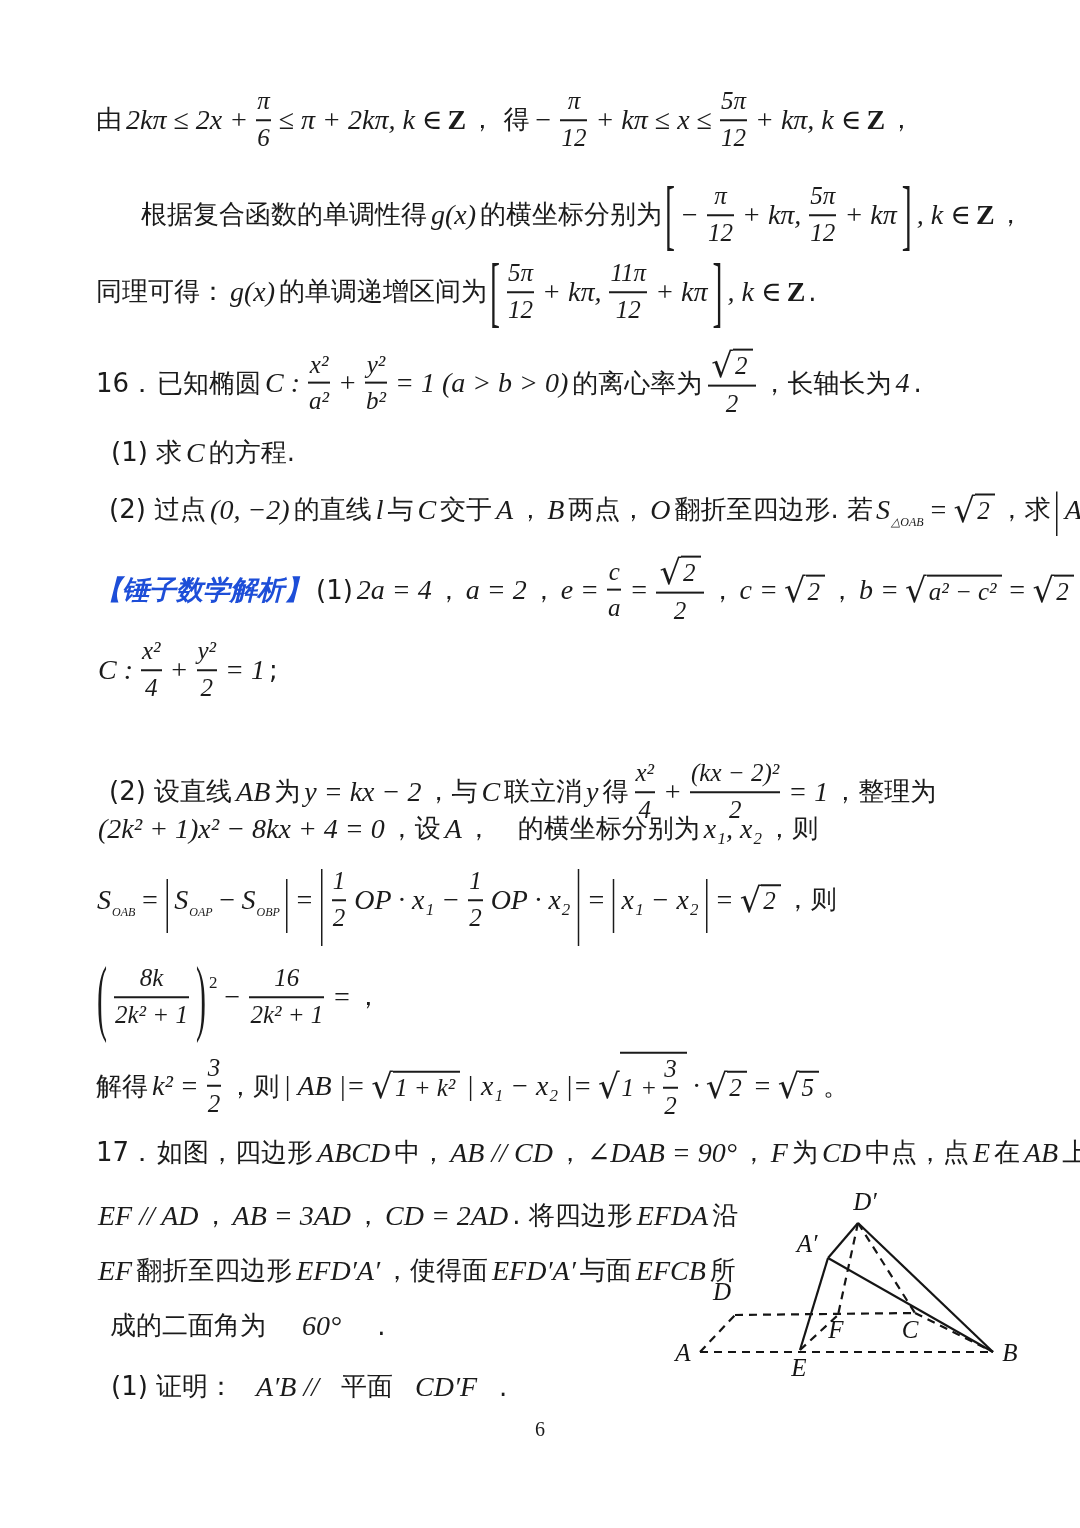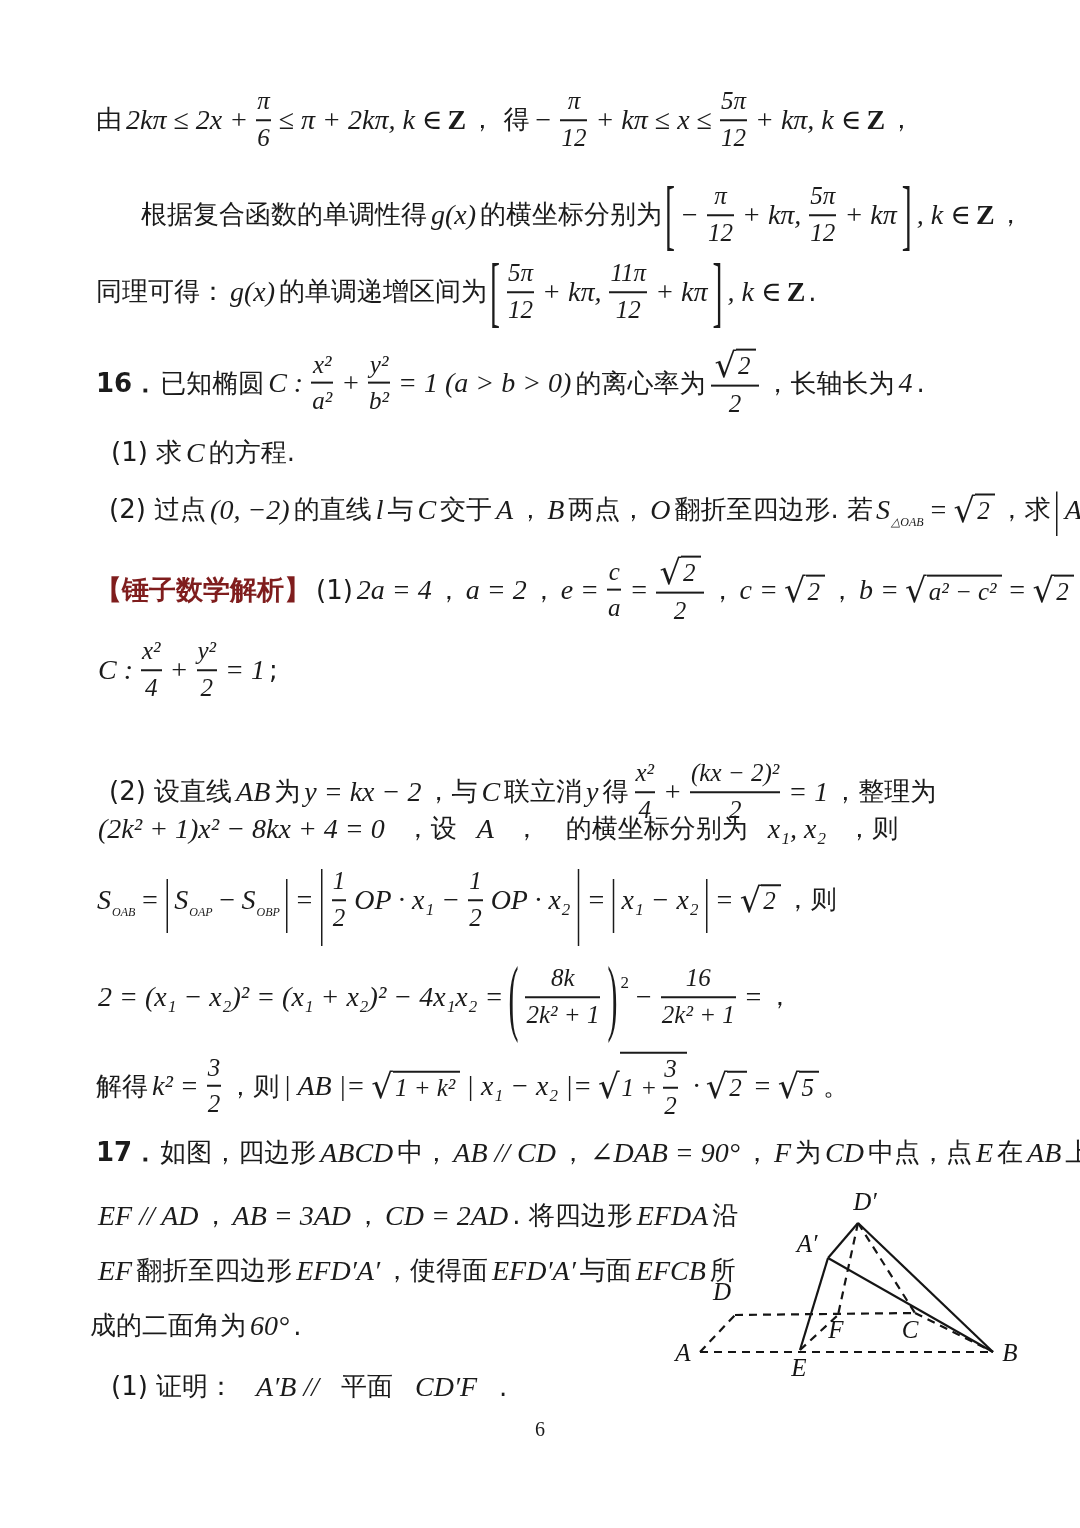--- a/index.html
+++ b/index.html
@@ -12,21 +12,21 @@
     overflow:hidden;
   }
   .para{
     position:absolute;
     display:flex;
     align-items:center;
     white-space:nowrap;
     transform:translateY(-50%);
   }
   .tk-txt{font-size:26px;margin:0 1px;}
-  .tk-bt{font-size:26px;font-weight:bold;margin:12px 1px;}
+  .tk-bt{font-size:26px;font-weight:normal;margin:12px 1px;}
   .tk-red{font-size:27px;font-weight:bold;margin:0 4px 0 0;}
   .tk-m{font-family:"Liberation Serif","DejaVu Serif",serif;font-style:italic;font-size:28px;margin:0 3px;}
   .tk-b{font-family:"Liberation Serif","DejaVu Serif",serif;font-weight:bold;font-size:28px;margin:0 2px;}
   .tk-sup{font-family:"Liberation Serif",serif;font-size:17px;display:inline-block;transform:translateY(-14px);margin:0 2px 0 1px;}
   .tk-frac{display:inline-flex;flex-direction:column;align-items:center;margin:0 5px;vertical-align:middle;}
   .tk-frac .tk-m{font-size:25px;margin:0 1px;line-height:1.15;}
   .fr-n,.fr-d{display:inline-flex;align-items:center;justify-content:center;}
   .fr-bar{align-self:stretch;border-top:2px solid #1b1b1b;margin:3px 0;height:0;}
   .tk-sqrt{display:inline-flex;align-items:center;margin:0 3px;}
   .tk-sqrt .rad{font-family:"DejaVu Serif",serif;font-style:normal;font-size:34px;line-height:1;display:flex;align-items:center;}
@@ -216,21 +216,21 @@
           <span class="rad">√</span>
           <span class="rad-c">
             <span class="tk-m">2</span>
           </span>
         </span>
         <span class="tk-txt">，求</span>
         <span class="tk-br" style="transform: scaleY(1.6);">|</span>
         <span class="tk-m">AB</span>
       </div>
       <div class="para" style="top: 590px; left: 95px;">
-        <span class="tk-red" style="color: #7f1d1d;">【锤子数学解析】</span>
+        <span class="tk-red" style="color: #1d4ed8; font-style: italic;">【锤子数学解析】</span>
         <span class="tk-txt">(1)</span>
         <span class="tk-m">2a = 4</span>
         <span class="tk-txt">，</span>
         <span class="tk-m">a = 2</span>
         <span class="tk-txt">，</span>
         <span class="tk-m">e =</span>
         <span class="tk-frac">
           <span class="fr-n">
             <span class="tk-m">c</span>
           </span>
@@ -328,21 +328,21 @@
             <span class="tk-m">(kx − 2)²</span>
           </span>
           <span class="fr-bar"></span>
           <span class="fr-d">
             <span class="tk-m">2</span>
           </span>
         </span>
         <span class="tk-m">= 1</span>
         <span class="tk-txt">，整理为</span>
       </div>
-      <div class="para" style="top: 828px; left: 95px; gap: 16px;">
+      <div class="para" style="top: 828px; left: 95px;">
         <span class="tk-m">(2k² + 1)x² − 8kx + 4 = 0</span>
         <span class="tk-txt">，设</span>
         <span class="tk-m">A</span>
         <span class="tk-txt">，　的横坐标分别为</span>
         <span class="tk-m">x₁, x₂</span>
         <span class="tk-txt">，则</span>
       </div>
       <div class="para" style="top: 900px; left: 95px;">
         <span class="tk-sub">
           <span class="sub-b">S</span>
@@ -390,21 +390,20 @@
         <span class="tk-m">=</span>
         <span class="tk-sqrt">
           <span class="rad">√</span>
           <span class="rad-c">
             <span class="tk-m">2</span>
           </span>
         </span>
         <span class="tk-txt">，则</span>
       </div>
       <div class="para" style="top: 997px; left: 95px;">
-        <span class="tk-m">2 = (x₁ − x₂)² = (x₁ + x₂)² − 4x₁x₂ =</span>
         <span class="tk-br" style="transform: scaleY(2.8);">(</span>
         <span class="tk-frac">
           <span class="fr-n">
             <span class="tk-m">8k</span>
           </span>
           <span class="fr-bar"></span>
           <span class="fr-d">
             <span class="tk-m">2k² + 1</span>
           </span>
         </span>
@@ -506,21 +505,21 @@
       <div class="para" style="top: 1270px; left: 95px;">
         <span class="tk-m">EF</span>
         <span class="tk-txt">翻折至四边形</span>
         <span class="tk-m">EFD′A′</span>
         <span class="tk-txt">，使得面</span>
         <span class="tk-m">EFD′A′</span>
         <span class="tk-txt">与面</span>
         <span class="tk-m">EFCB</span>
         <span class="tk-txt">所</span>
       </div>
-      <div class="para" style="top: 1325px; left: 89px;">
+      <div class="para" style="top: 1325px; left: 109px; gap: 32px;">
         <span class="tk-txt">成的二面角为</span>
         <span class="tk-m">60°</span>
         <span class="tk-txt">.</span>
       </div>
       <div class="para" style="top: 1386px; left: 110px; gap: 18px;">
         <span class="tk-txt">(1) 证明：</span>
         <span class="tk-m">A′B //</span>
         <span class="tk-txt">平面</span>
         <span class="tk-m">CD′F</span>
         <span class="tk-txt">.</span>

